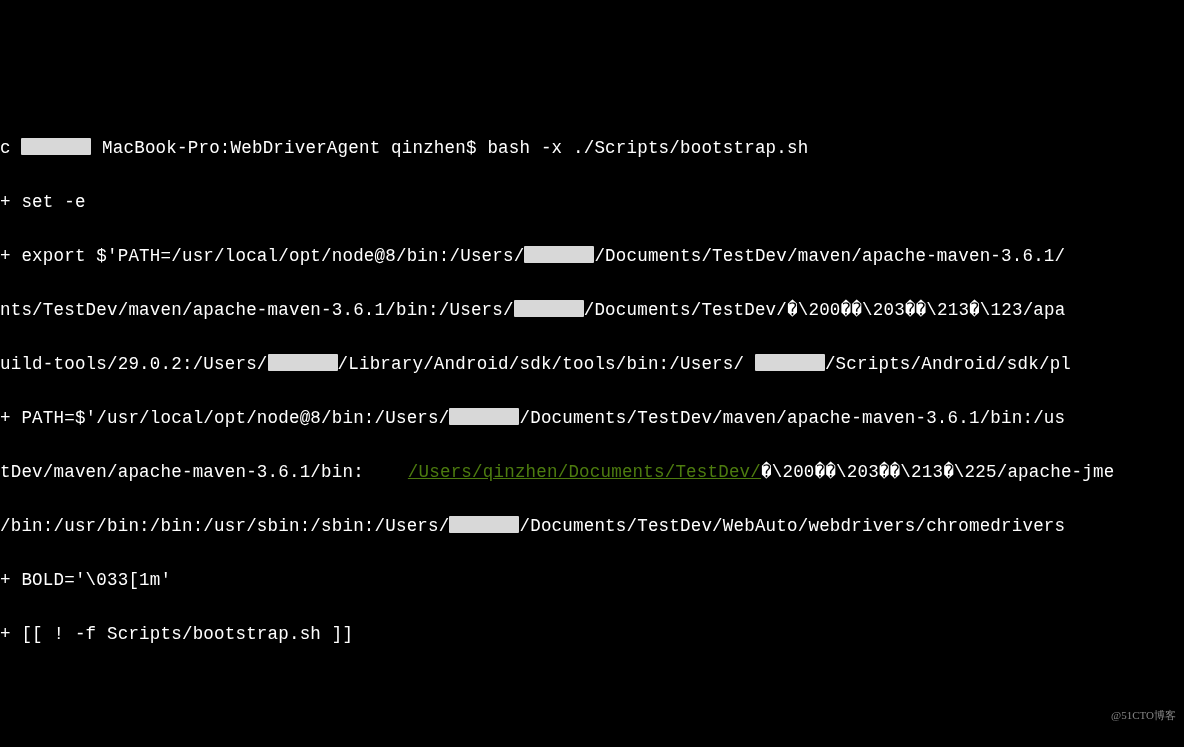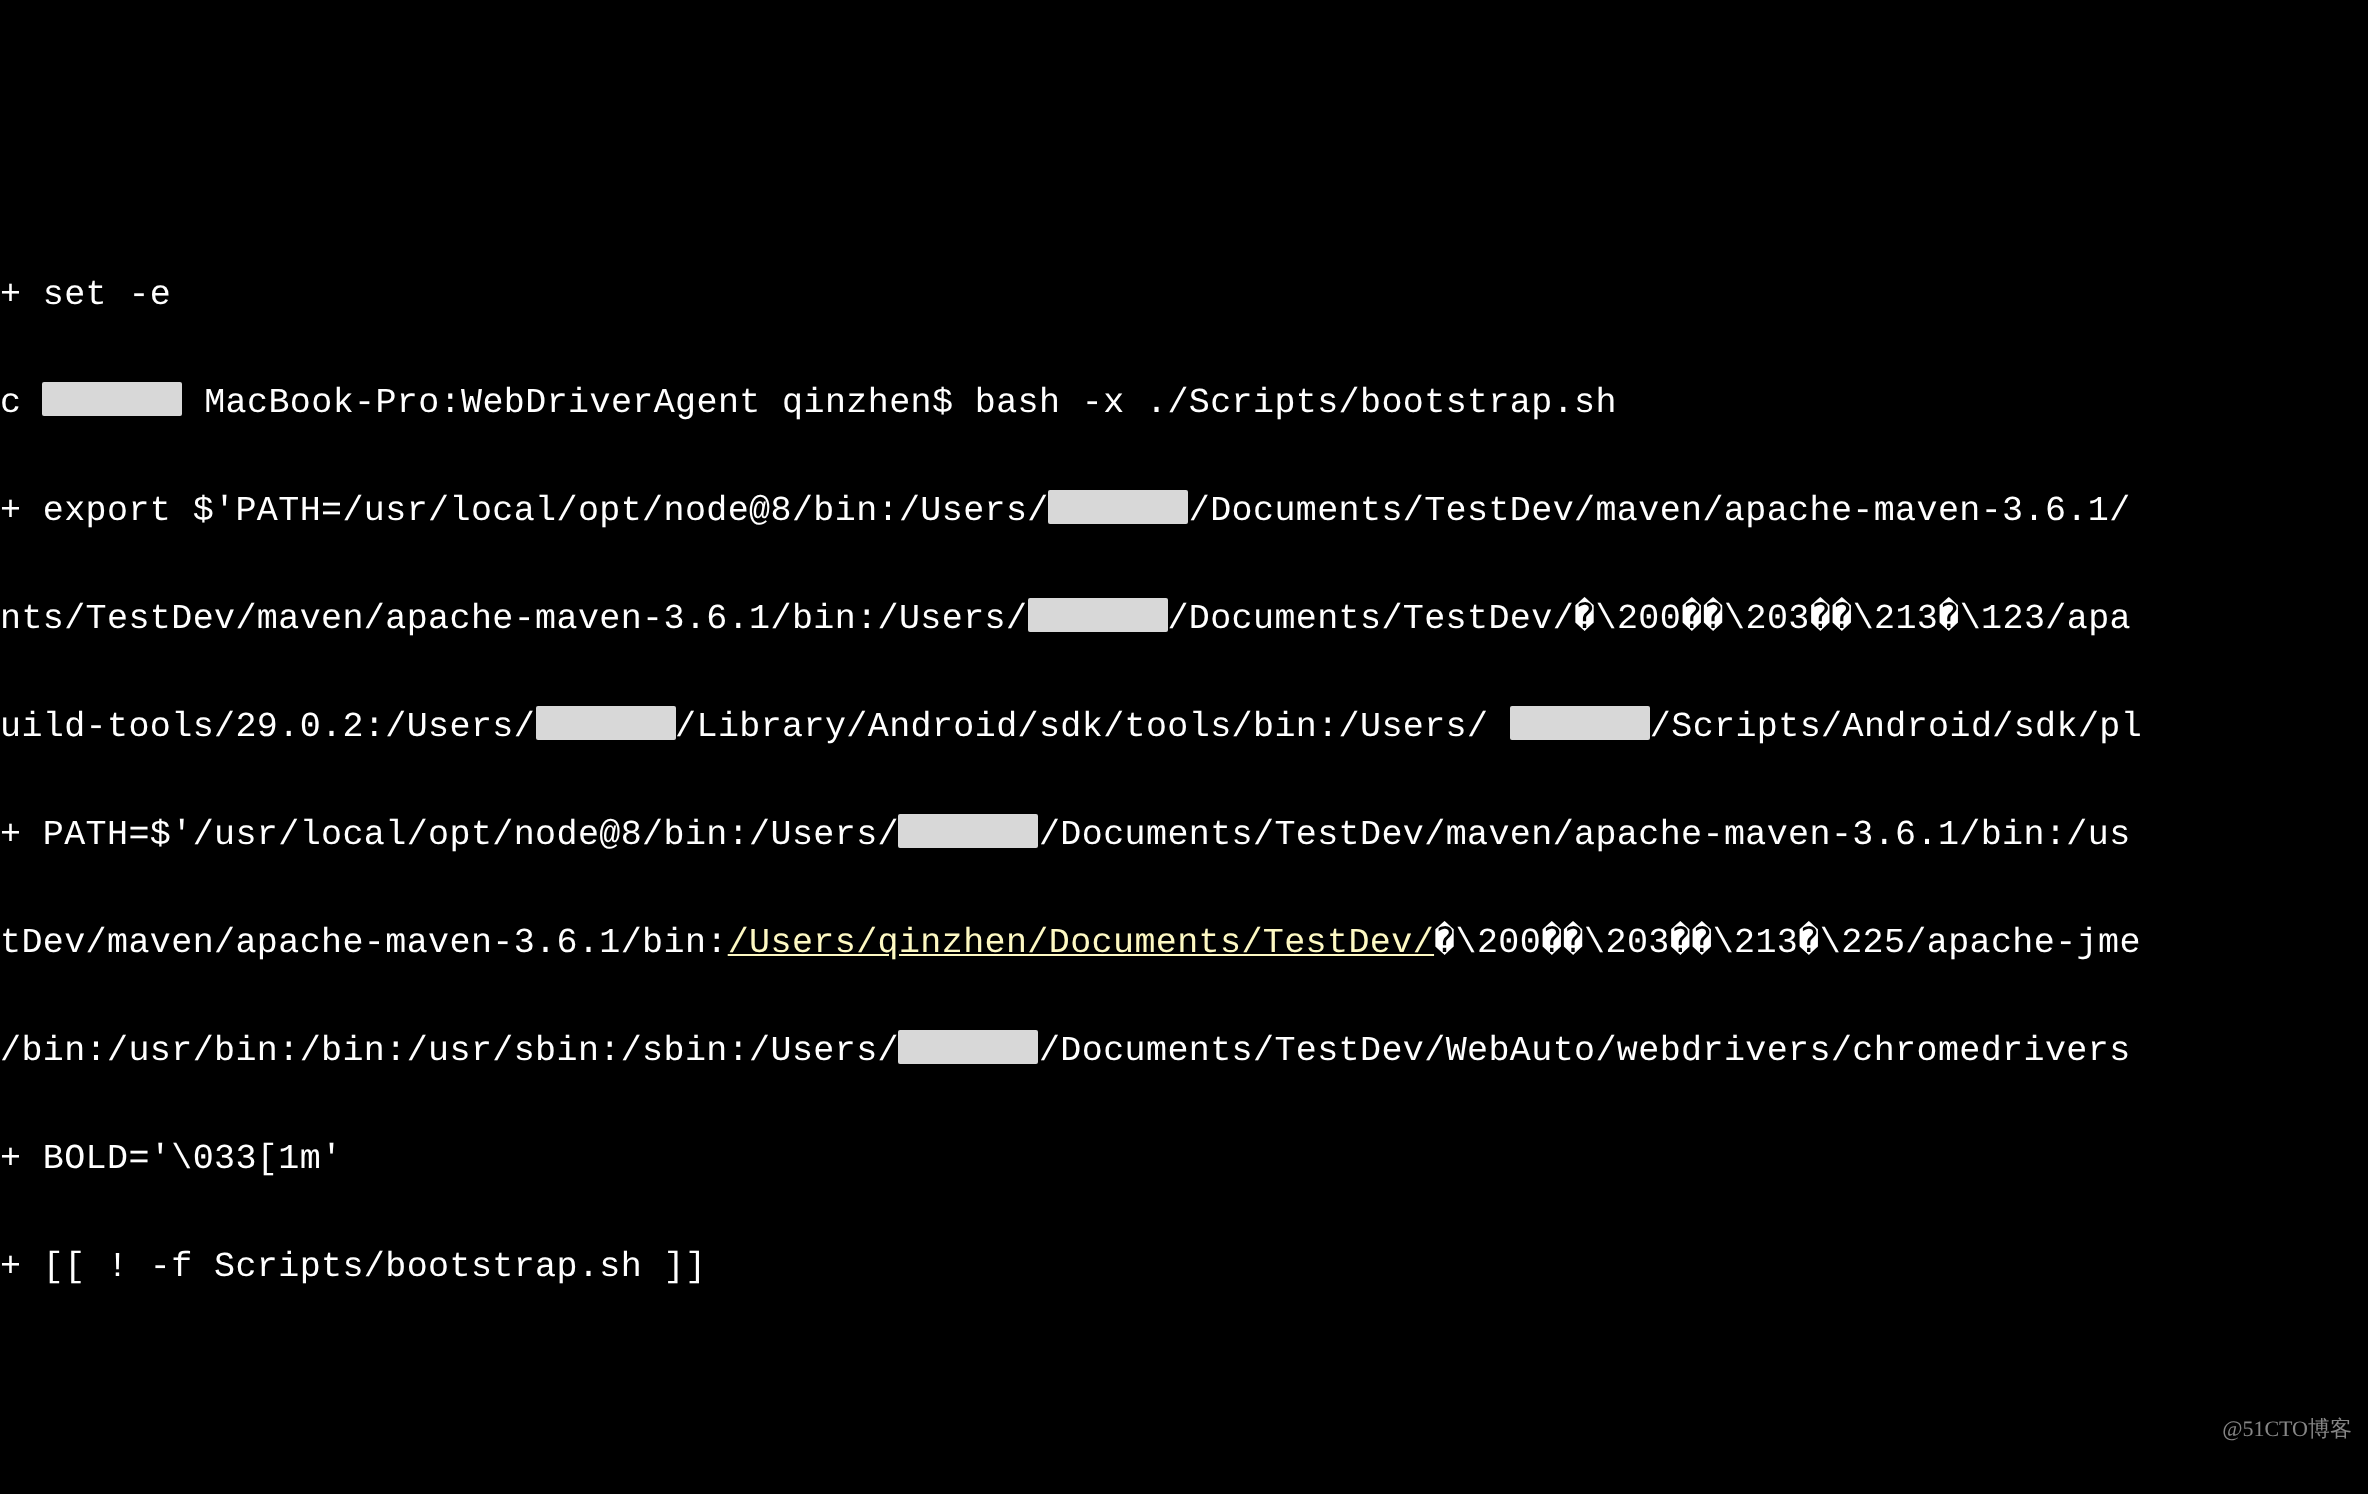--- a/index.html
+++ b/index.html
@@ -20,21 +20,22 @@
       letter-spacing: 0.2px;
     }
     .terminal {
       padding: 0;
     }
     .line {
       display: block;
     }
     .link {
       text-decoration: underline;
-      color: #fef9c3;
+      color: #4d7c0f;
+      margin-left: 44px;
     }
     .watermark {
       position: absolute;
       right: 8px;
       bottom: 18px;
       font-size: 11px;
       color: #868686;
       font-family: Liberation Serif, serif;
       letter-spacing: 0;
     }
@@ -48,22 +49,22 @@
     }
     .blur.w2 { width: 70px; }
     .blur.w3 { width: 55px; }
   </style>
 </head>
 <body>
 
 
 
 <div class="terminal">
+<span class="line"><span>c</span> <span class="blur w2"></span><span> MacBook-Pro:WebDriverAgent qinzhen$ </span><span>bash -x ./Scripts/bootstrap.sh</span></span>
 <span class="line">+ set -e</span>
-<span class="line"><span>c</span> <span class="blur w2"></span><span> MacBook-Pro:WebDriverAgent qinzhen$ </span><span>bash -x ./Scripts/bootstrap.sh</span></span>
 <span class="line"><span>+ export $'PATH=/usr/local/opt/node@8/bin:/Users/</span><span class="blur w2"></span><span>/Documents/TestDev/maven/apache-maven-3.6.1/</span></span>
 <span class="line"><span>nts/TestDev/maven/apache-maven-3.6.1/bin:/Users/</span><span class="blur w2"></span><span>/Documents/TestDev/�\200��\203��\213�\123/apa</span></span>
 <span class="line"><span>uild-tools/29.0.2:/Users/</span><span class="blur w2"></span><span>/Library/Android/sdk/tools/bin:/Users/</span> <span class="blur w2"></span><span>/Scripts/Android/sdk/pl</span></span>
 <span class="line"><span>+ PATH=$'/usr/local/opt/node@8/bin:/Users/</span><span class="blur w2"></span><span>/Documents/TestDev/maven/apache-maven-3.6.1/bin:/us</span></span>
 <span class="line"><span>tDev/maven/apache-maven-3.6.1/bin:</span><span class="link">/Users/qinzhen/Documents/TestDev/</span><span>�\200��\203��\213�\225/apache-jme</span></span>
 <span class="line"><span>/bin:/usr/bin:/bin:/usr/sbin:/sbin:/Users/</span><span class="blur w2"></span><span>/Documents/TestDev/WebAuto/webdrivers/chromedrivers</span></span>
 <span class="line">+ BOLD='\033[1m'</span>
 <span class="line">+ [[ ! -f Scripts/bootstrap.sh ]]</span>
 
 

